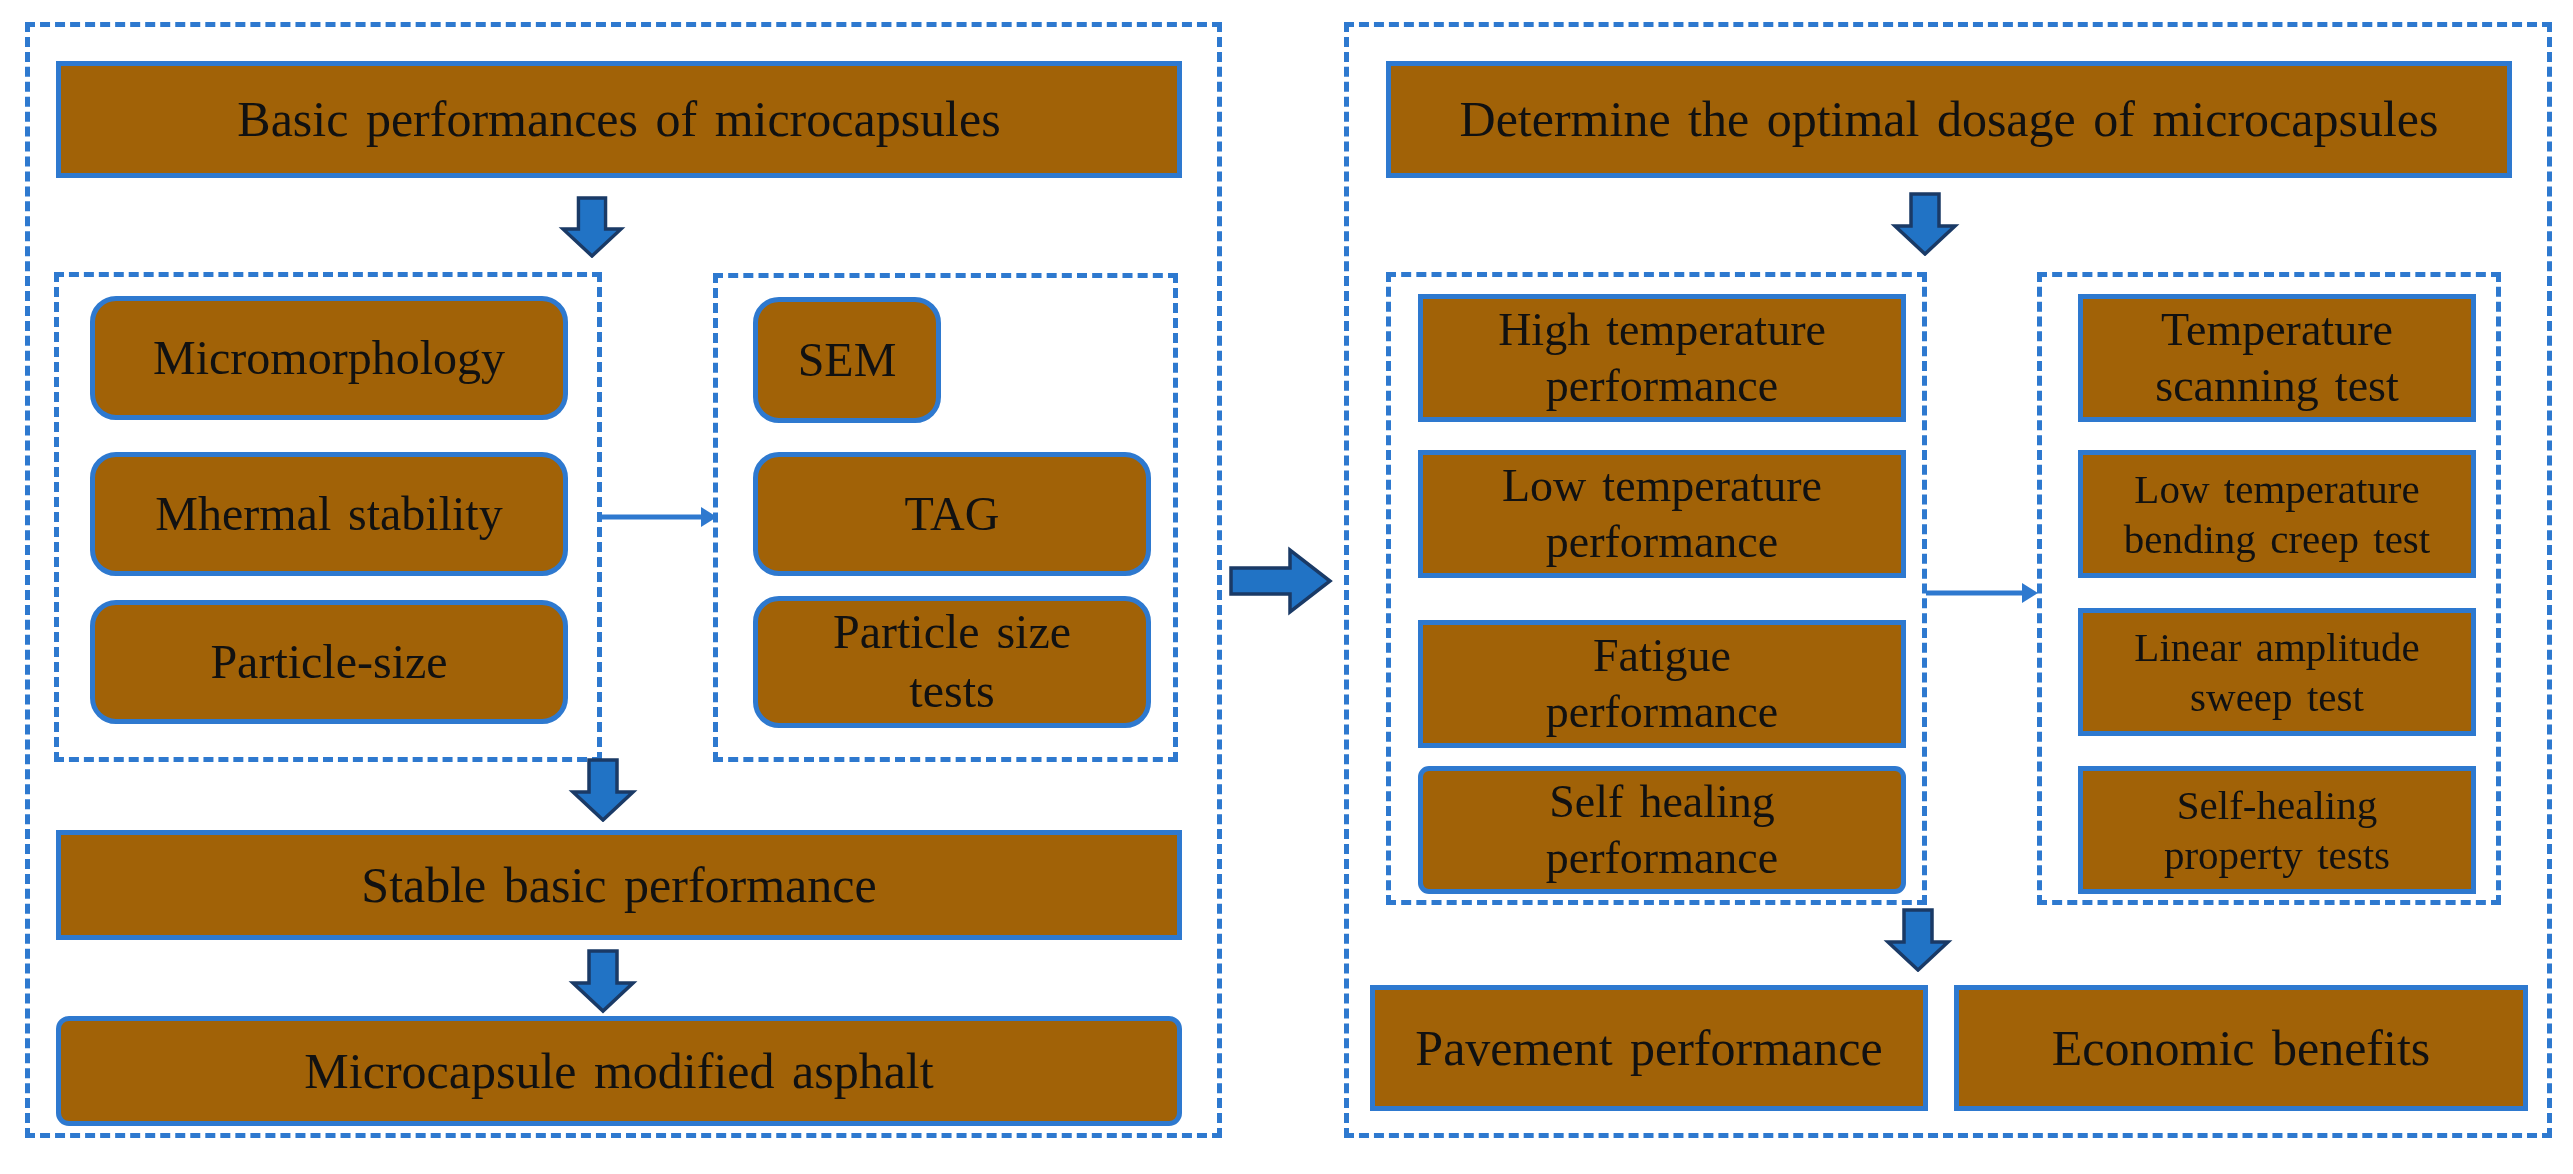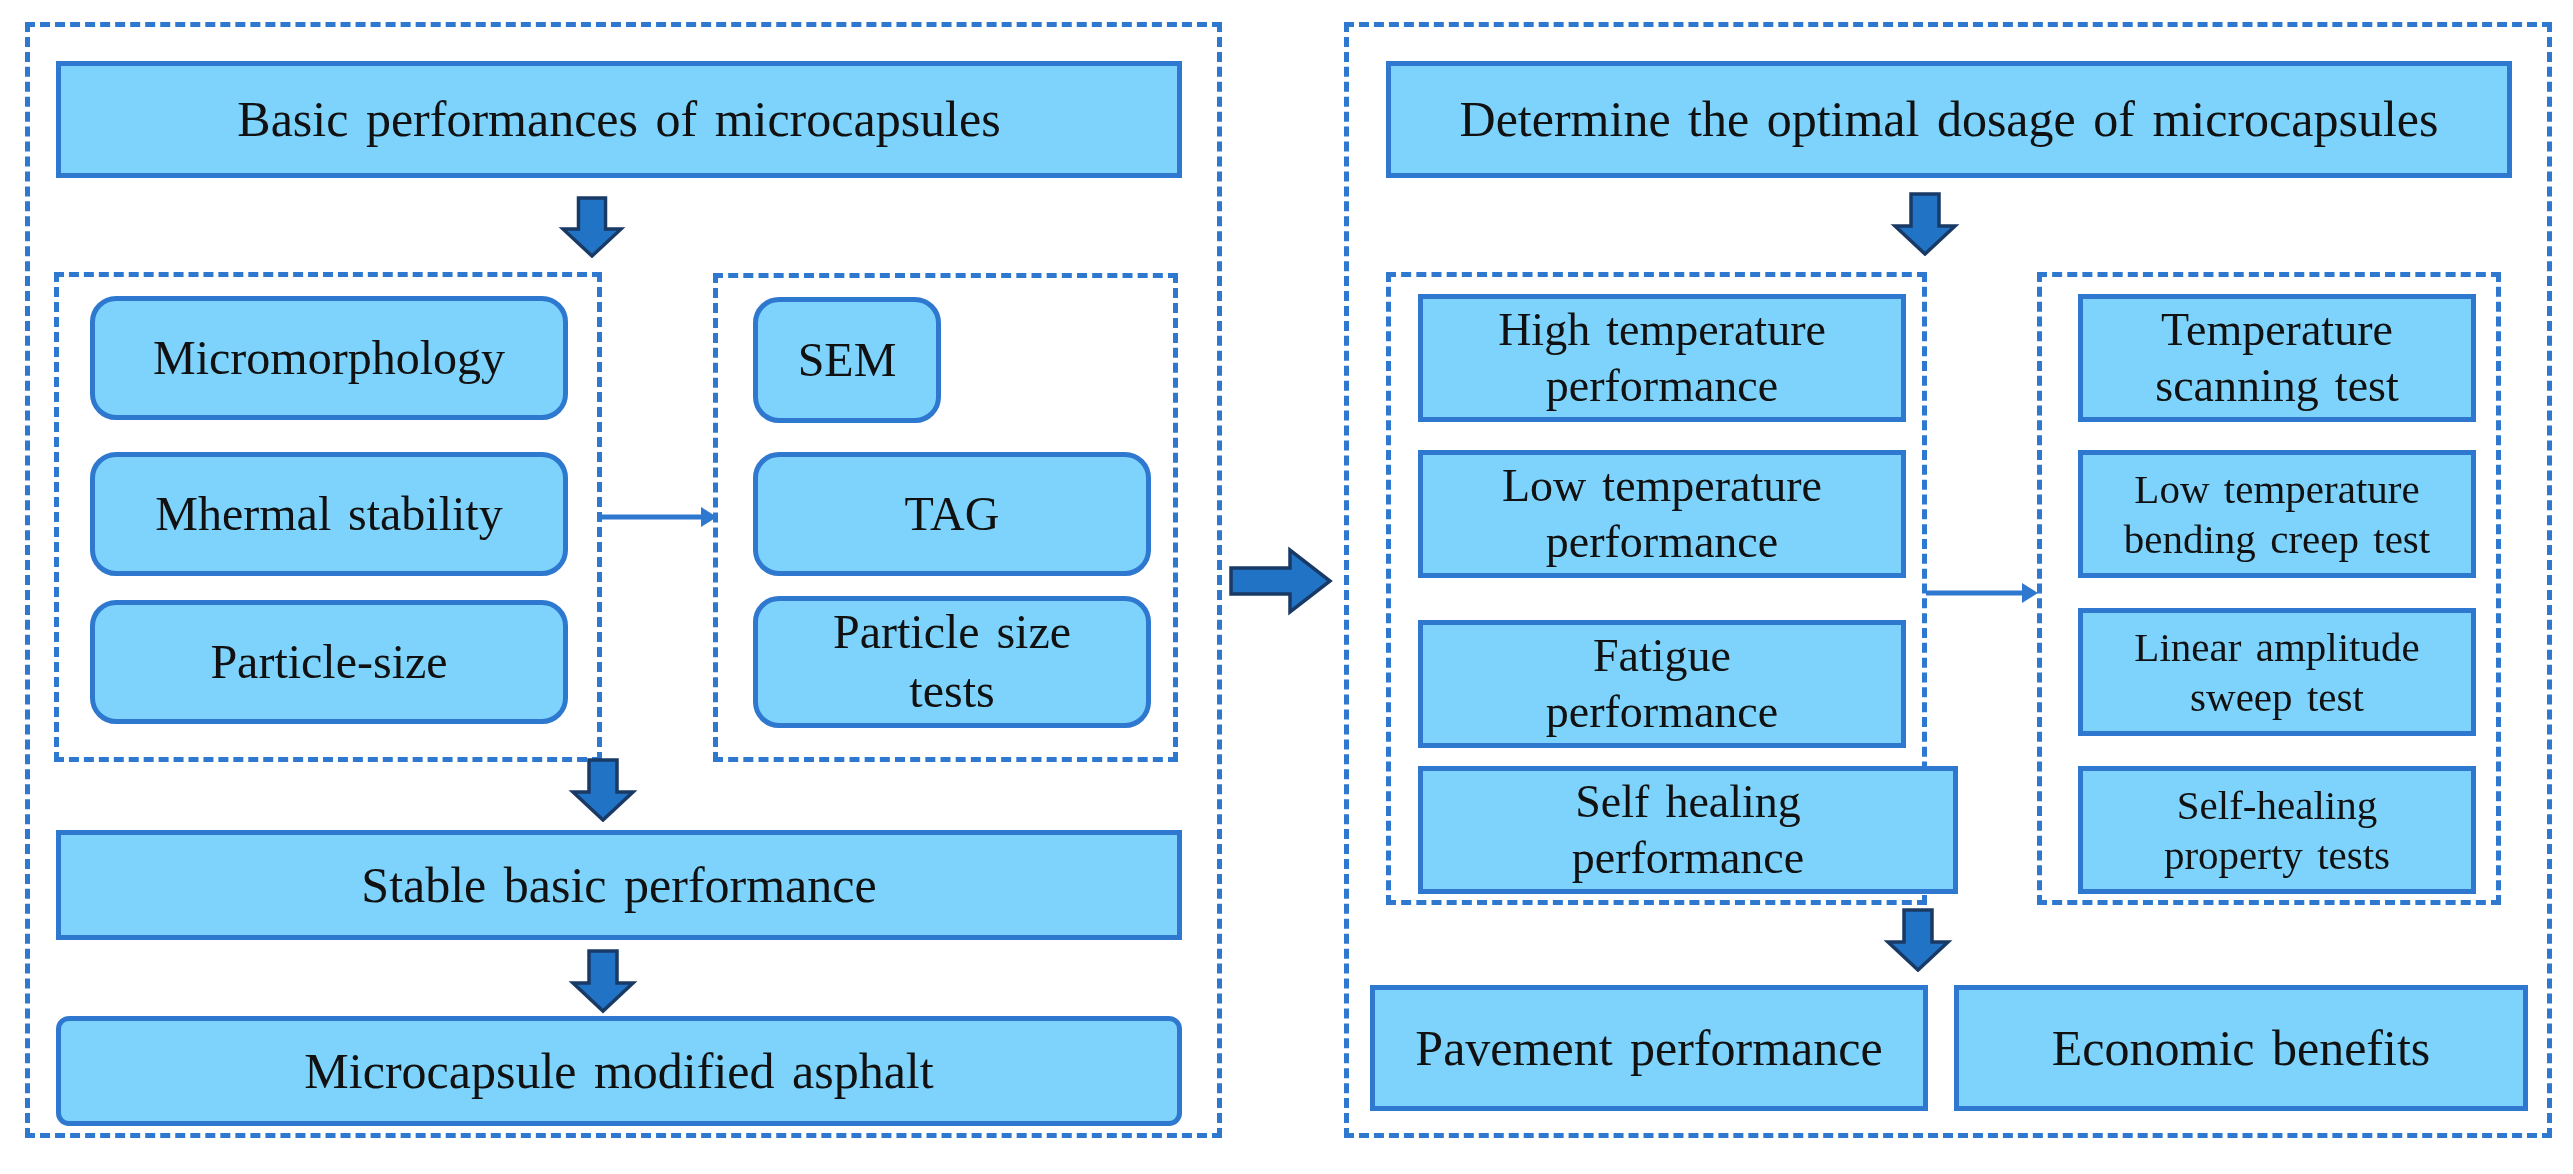--- a/index.html
+++ b/index.html
@@ -21,21 +21,21 @@
   .frame{
     position:absolute;
     border:5px dashed var(--blue);
     box-sizing:border-box;
     background:transparent;
   }
   .box{
     position:absolute;
     border:5px solid var(--blue);
     box-sizing:border-box;
-    background:#7dd3fc;
+    background:#a16207;
     display:flex;
     align-items:center;
     justify-content:center;
     text-align:center;
     white-space:pre-line;
     line-height:1.22;
     word-spacing:0.1em;
   }
   .fs50{font-size:50px;}
   .fs48{font-size:48px;border-radius:26px;}
@@ -99,21 +99,21 @@
   </svg>
 
   <div class="frame" style="left:1386px;top:272px;width:541px;height:633px;"></div>
 
   <div class="box fs46" style="left:1418px;top:294px;width:488px;height:128px;">High temperature
 performance</div>
   <div class="box fs46" style="left:1418px;top:450px;width:488px;height:128px;">Low temperature
 performance</div>
   <div class="box fs46" style="left:1418px;top:620px;width:488px;height:128px;">Fatigue
 performance</div>
-  <div class="box fs46" style="left:1418px;top:766px;width:540px;height:128px;">Self healing
+  <div class="box fs46" style="left:1418px;top:766px;width:488px;height:128px;border-radius:11px;">Self healing
 performance</div>
 
   <div class="frame" style="left:2037px;top:272px;width:464px;height:633px;"></div>
 
   <div class="box fs46" style="left:2078px;top:294px;width:398px;height:128px;">Temperature
 scanning test</div>
   <div class="box fs41" style="left:2078px;top:450px;width:398px;height:128px;">Low temperature
 bending creep test</div>
   <div class="box fs41" style="left:2078px;top:608px;width:398px;height:128px;">Linear amplitude
 sweep test</div>

